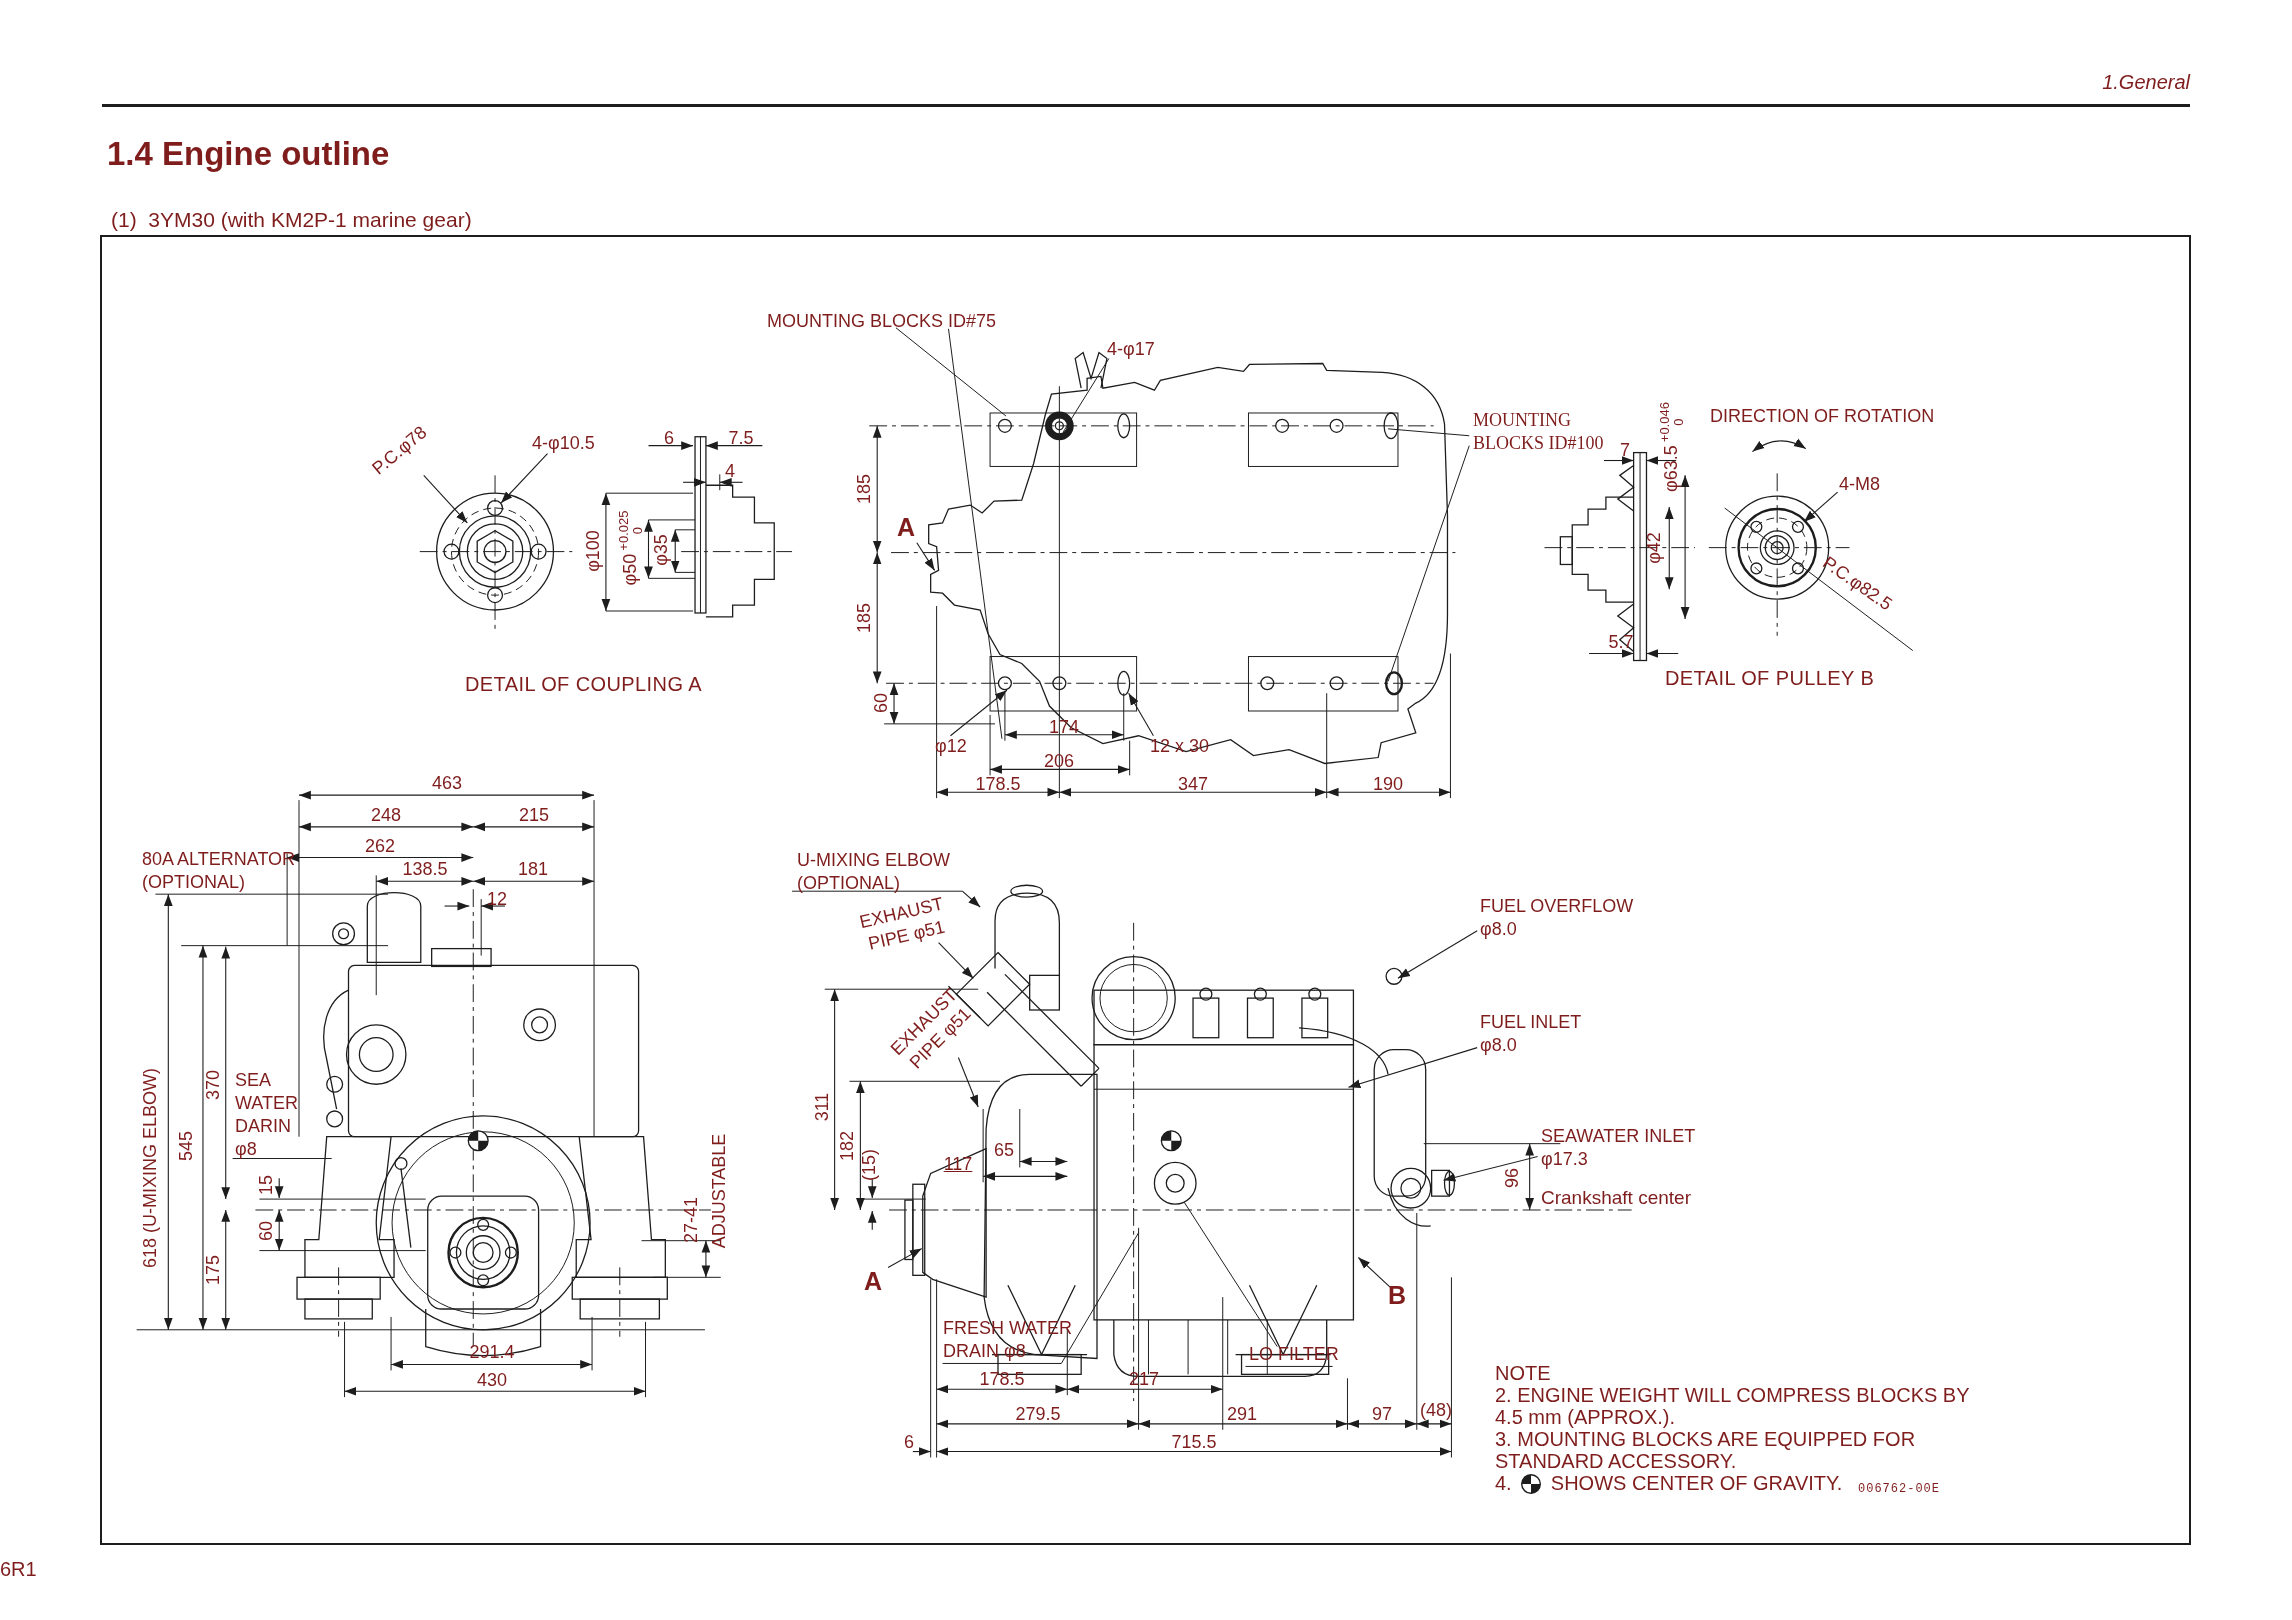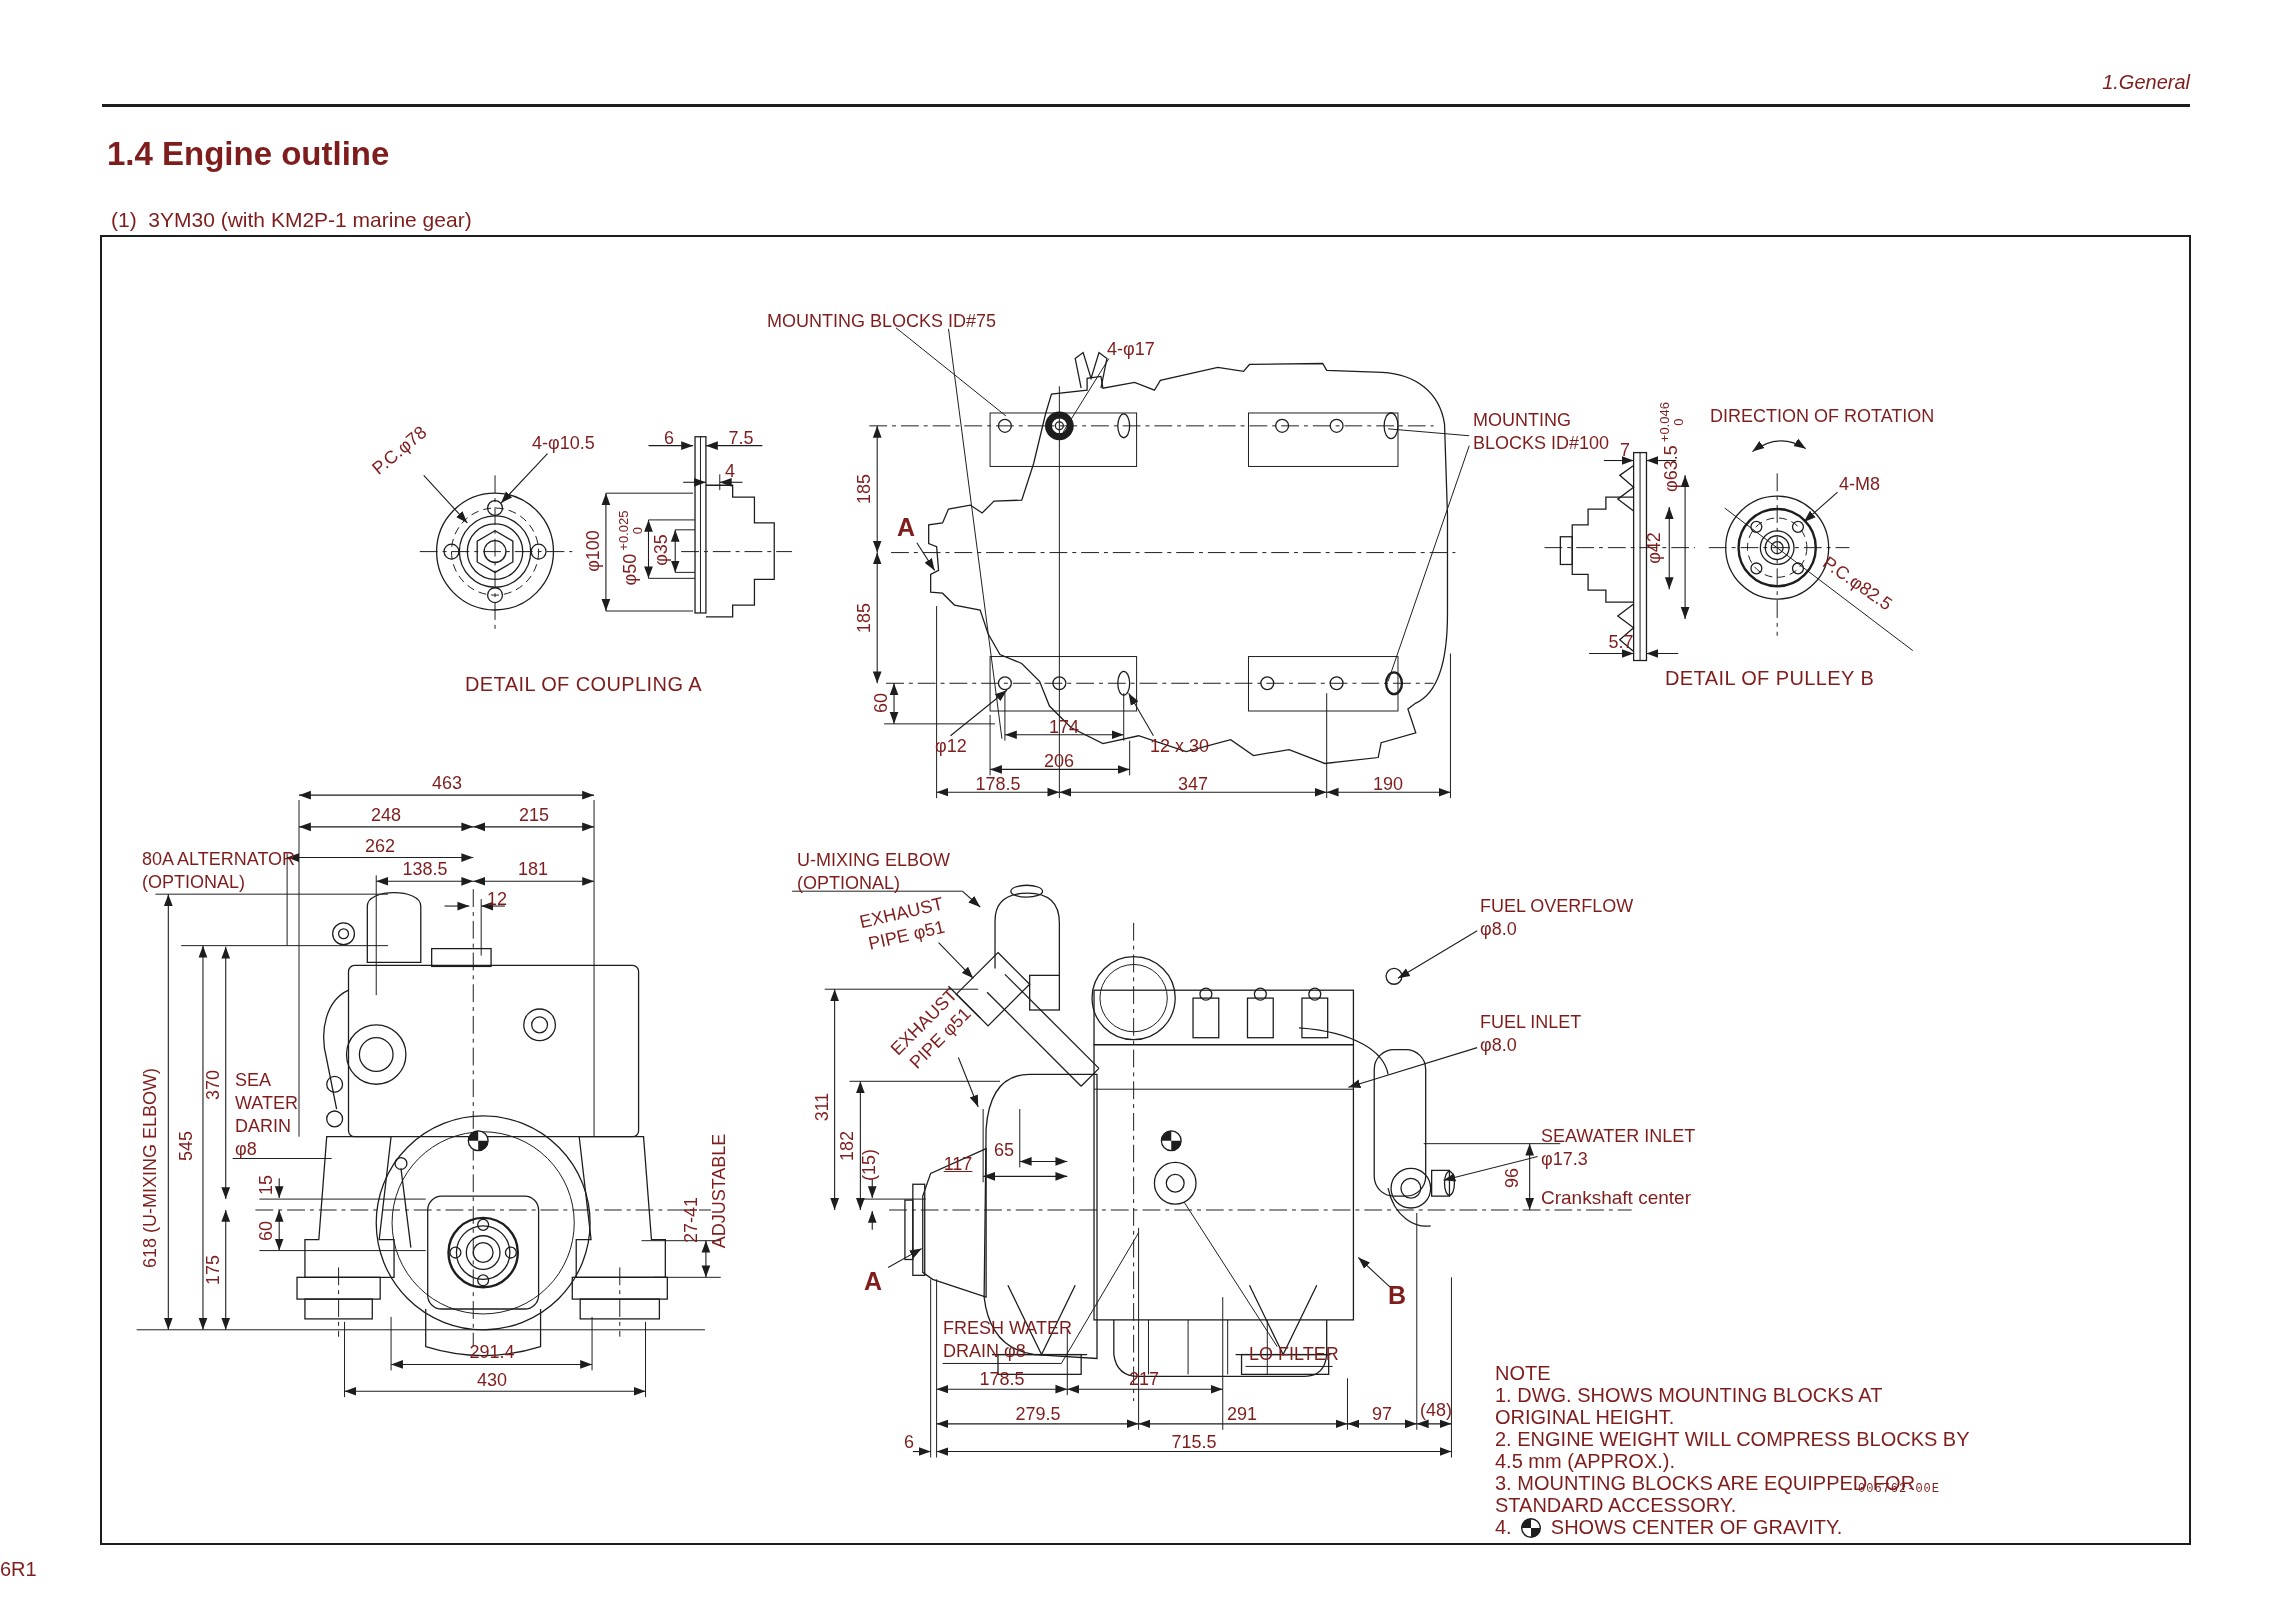--- a/index.html
+++ b/index.html
@@ -374,21 +374,21 @@
     <span>φ50</span><span class="tol">
         <span>+0.025</span>
         <span class="ctr">0</span>
       </span>
   </div>
   <div class="rl" style="left:662px;top:550px;">φ35</div>
   <div class="lbl cap" style="left:465px;top:654px;margin-top:19px;">DETAIL OF COUPLING A</div>
 
   <div class="lbl" style="left:767px;top:311px;">MOUNTING BLOCKS ID#75</div>
   <div class="lbl" style="left:1107px;top:339px;">4-φ17</div>
-  <div class="lbl two" style="left:1473px;top:409px;">
+  <div class="lbl two" style="left:1473px;top:409px;font-family:Liberation Serif, serif;">
     <div>MOUNTING</div>
     <div>BLOCKS ID#100</div>
   </div>
   <div class="lbl ab" style="left:897px;top:513px;">A</div>
   <div class="rl" style="left:865px;top:489px;">185</div>
   <div class="rl" style="left:865px;top:618px;">185</div>
   <div class="rl" style="left:882px;top:703px;">60</div>
   <div class="lbl lc" style="left:1064px;top:717px;">174</div>
   <div class="lbl lc" style="left:1059px;top:751px;">206</div>
   <div class="lbl" style="left:935px;top:736px;">φ12</div>
@@ -481,21 +481,20 @@
   <div class="lbl lc" style="left:1144px;top:1369px;">217</div>
   <div class="lbl lc" style="left:1038px;top:1404px;">279.5</div>
   <div class="lbl lc" style="left:1242px;top:1404px;">291</div>
   <div class="lbl lc" style="left:1382px;top:1404px;">97</div>
   <div class="lbl lc" style="left:1436px;top:1400px;">(48)</div>
   <div class="lbl" style="left:904px;top:1432px;">6</div>
   <div class="lbl lc" style="left:1194px;top:1432px;">715.5</div>
 
   <div id="note">
     <div>NOTE</div>
-    <div>1. DWG. SHOWS MOUNTING BLOCKS AT ORIGINAL HEIGHT.</div>
     <div>2. ENGINE WEIGHT WILL COMPRESS BLOCKS BY 4.5 mm (APPROX.).</div>
     <div>3. MOUNTING BLOCKS ARE EQUIPPED FOR STANDARD ACCESSORY.</div>
     <div>
       <span>4.</span>
       <svg width="22" height="22" viewBox="-11 -11 22 22" style="vertical-align:-5px;margin:0 3px;">
         <circle r="9.3" fill="none" stroke="#1d1d1d" stroke-width="1.4"></circle>
         <path d="M0 0 L9.3 0 A9.3 9.3 0 0 1 0 9.3 Z M0 0 L-9.3 0 A9.3 9.3 0 0 1 0 -9.3 Z" fill="#1d1d1d"></path>
       </svg>
       <span>SHOWS CENTER OF GRAVITY.</span>
     </div>

